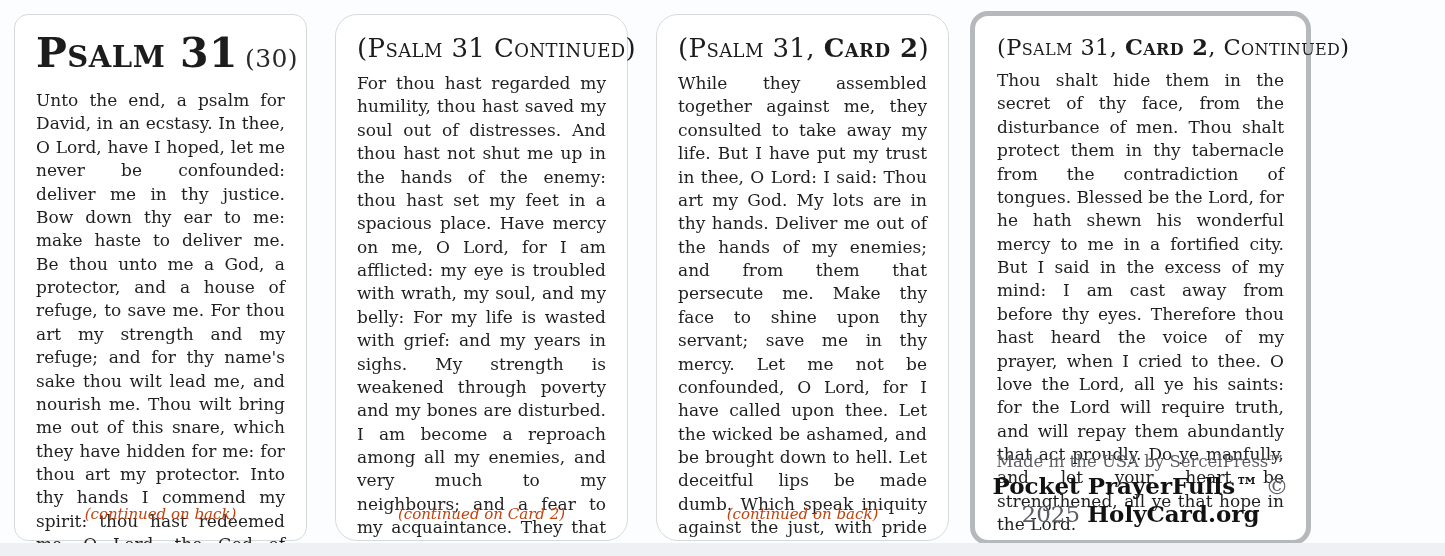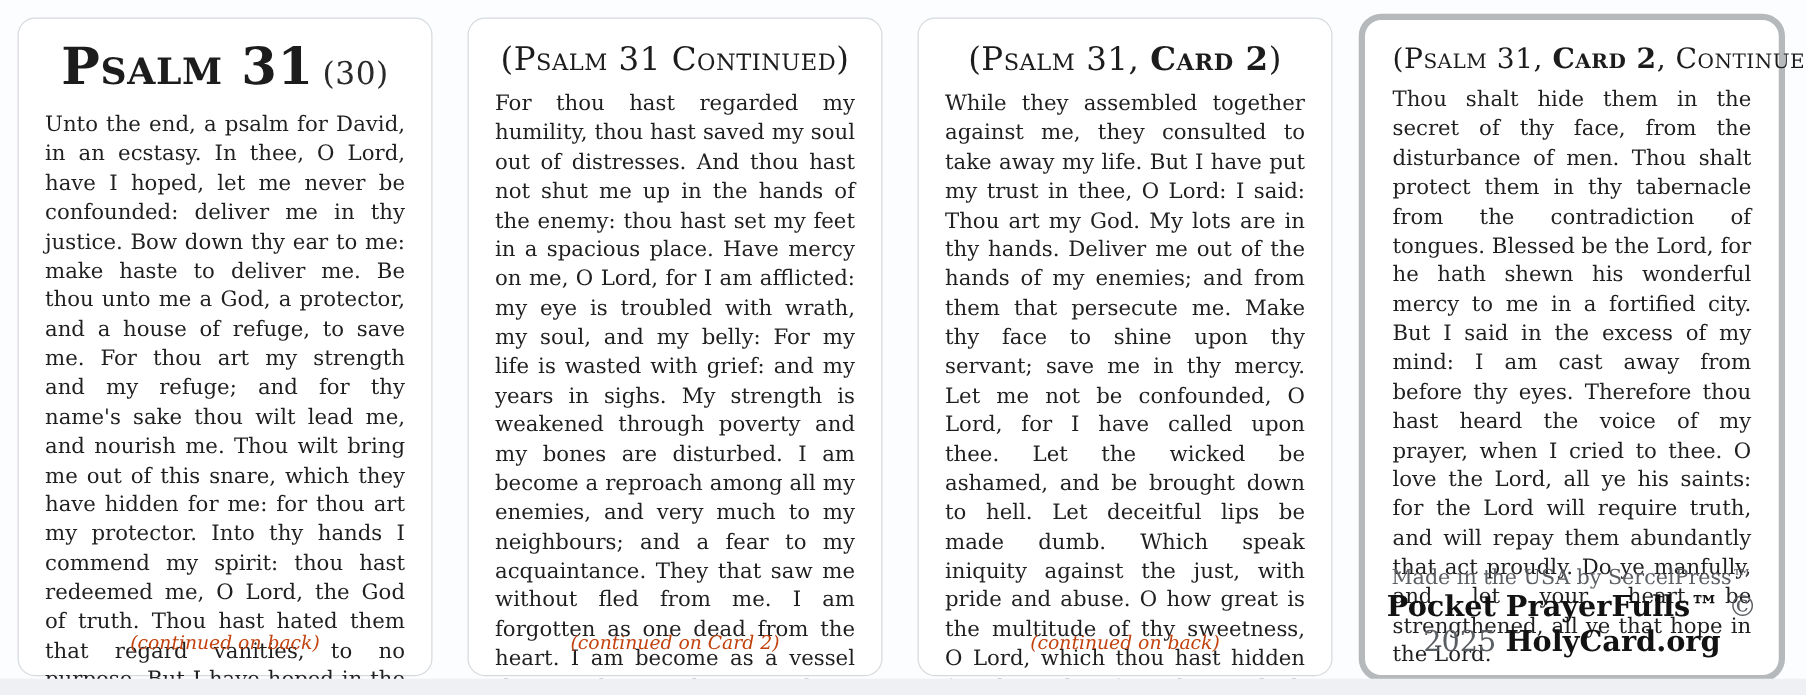--- a/index.html
+++ b/index.html
@@ -13,27 +13,27 @@
   .cards-row {
     position: absolute;
     top: 14px; left: 14px;
     display: flex;
     align-items: flex-start;
   }
   .card {
     background: #ffffff;
     border: 1.5px solid #d7dadd;
     border-radius: 14px;
-    width: 332px;
+    width: 293px;
     height: 527px;
     padding: 10px 21px 14px 21px;
     position: relative;
     color: #1f1f1f;
   }
-  .gap-a { margin-left: 28px; }
+  .gap-a { margin-left: 28px; border-radius: 22px; }
   .gap-b { margin-left: 21px; }
   .card-selected {
     border: 5px solid #b6b9bc;
     border-radius: 18px;
     width: 341px;
     height: 534px;
     margin-top: -3px;
     padding: 8px 22px 12px 22px;
   }
   .card-title {

